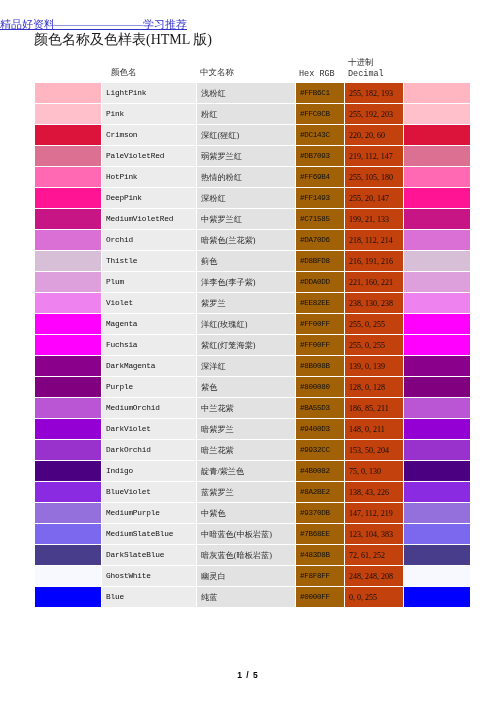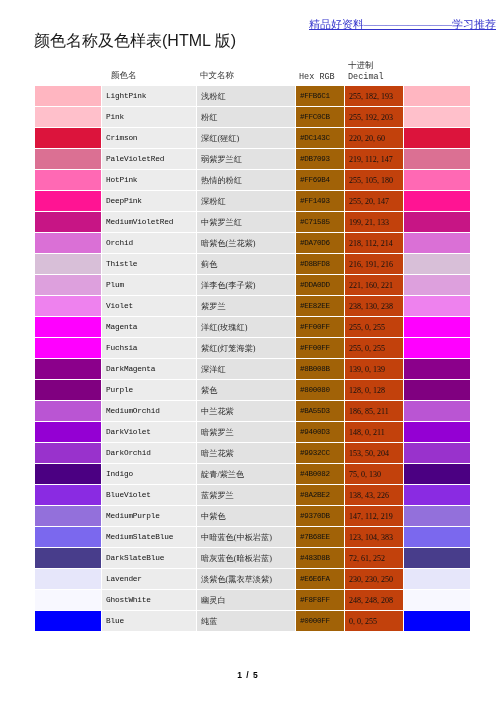--- a/index.html
+++ b/index.html
@@ -15,39 +15,39 @@
     overflow: hidden;
   }
   .page {
     width: 496px;
     height: 702px;
     position: relative;
     box-sizing: border-box;
   }
   
   .banner {
-    text-align: right;
+    text-align: left;
     padding-top: 14px;
     height: 22px;
     box-sizing: border-box;
   }
   .banner-text {
     color: #3333cc;
     font-size: 11px;
     font-family: "Liberation Serif", "DejaVu Serif", serif;
     text-decoration: underline;
     letter-spacing: 0px;
     white-space: nowrap;
   }
   
   .doc-title {
     margin: 9px 13px 0 34px;
-    font-size: 16px;
+    font-size: 14px;
     color: #1a1a1a;
-    font-family: Liberation Sans, sans-serif;
+    font-family: Liberation Serif, serif;
     white-space: nowrap;
   }
   
   .color-table {
     margin: 5px 0 0 34px;
     border-collapse: separate;
     border-spacing: 1px 1px;
     table-layout: fixed;
     width: 430px;
     font-size: 8px;
@@ -336,28 +336,20 @@
         </tr>
         <tr>
           <td class="swatch" style="background: rgb(72, 61, 139);"></td>
           <td class="cell-name">DarkSlateBlue</td>
           <td class="cell-cn">暗灰蓝色(暗板岩蓝)</td>
           <td class="cell-hex">#483D8B</td>
           <td class="cell-dec">72, 61, 252</td>
           <td class="swatch" style="background: rgb(72, 61, 139);"></td>
         </tr>
         <tr>
-          <td class="swatch" style="background: rgb(230, 230, 250);"></td>
-          <td class="cell-name">Lavender</td>
-          <td class="cell-cn">淡紫色(熏衣草淡紫)</td>
-          <td class="cell-hex">#E6E6FA</td>
-          <td class="cell-dec">230, 230, 250</td>
-          <td class="swatch" style="background: rgb(230, 230, 250);"></td>
-        </tr>
-        <tr>
           <td class="swatch" style="background: rgb(248, 248, 255);"></td>
           <td class="cell-name">GhostWhite</td>
           <td class="cell-cn">幽灵白</td>
           <td class="cell-hex">#F8F8FF</td>
           <td class="cell-dec">248, 248, 208</td>
           <td class="swatch" style="background: rgb(248, 248, 255);"></td>
         </tr>
         <tr>
           <td class="swatch" style="background: rgb(0, 0, 255);"></td>
           <td class="cell-name">Blue</td>

